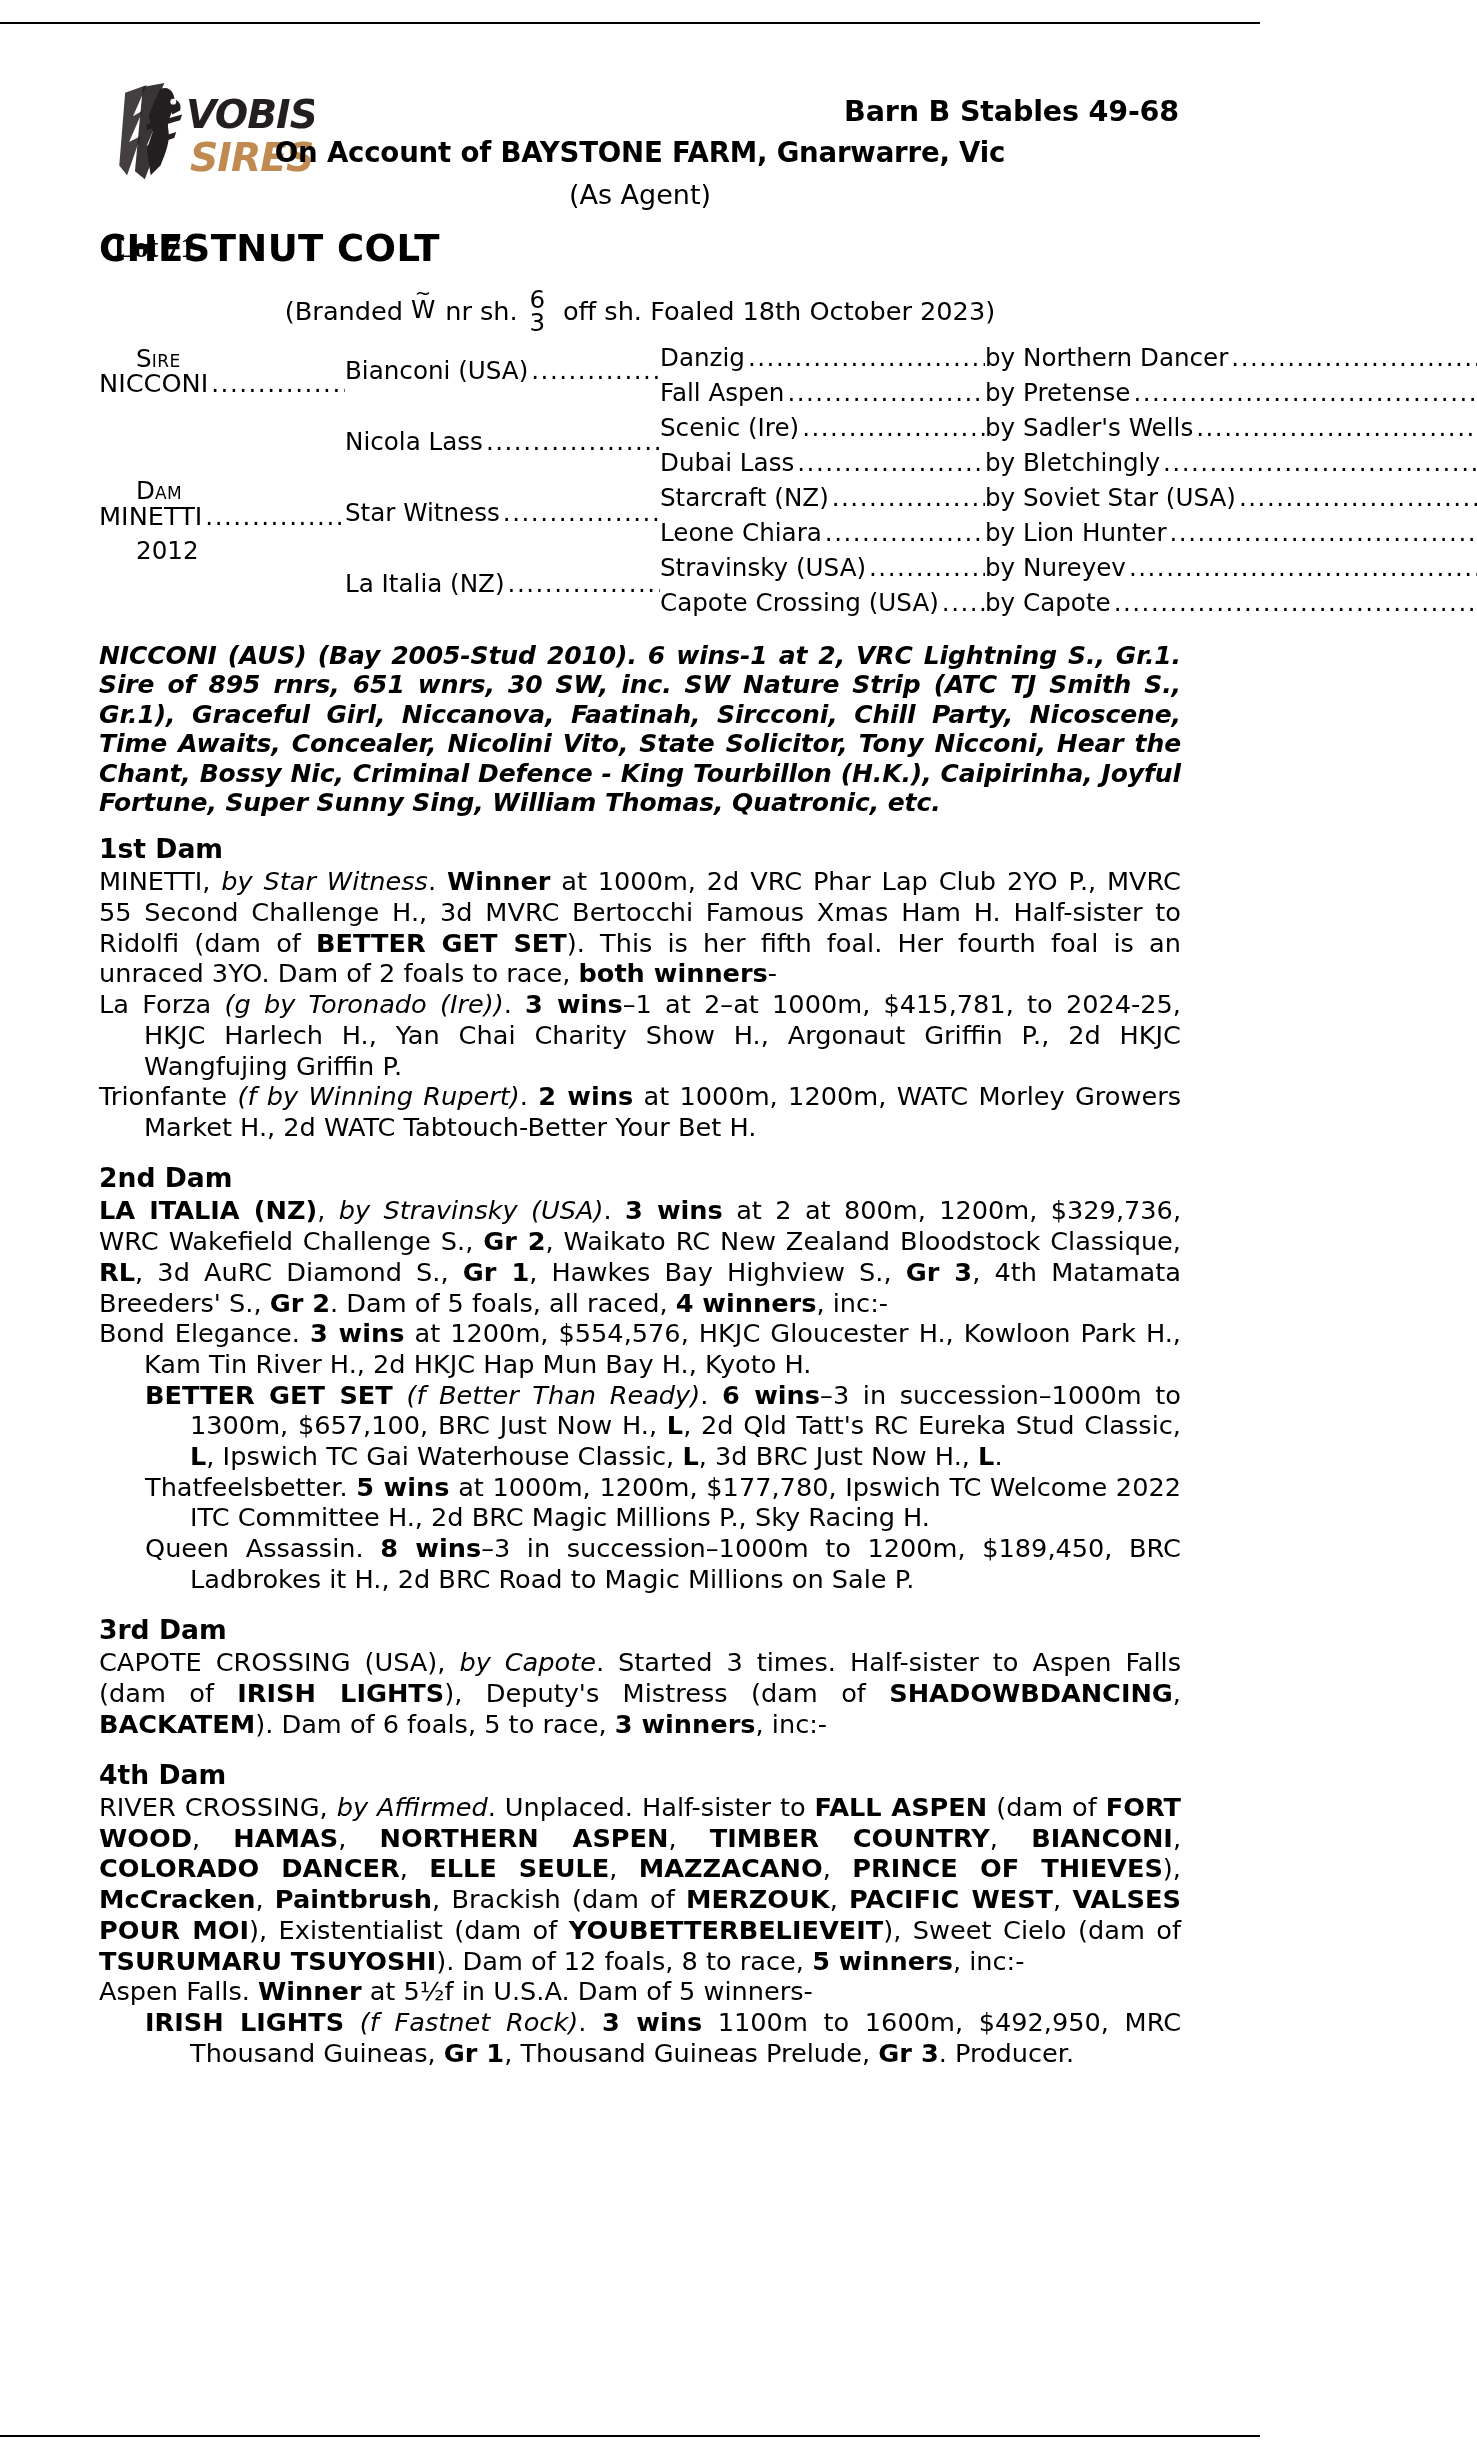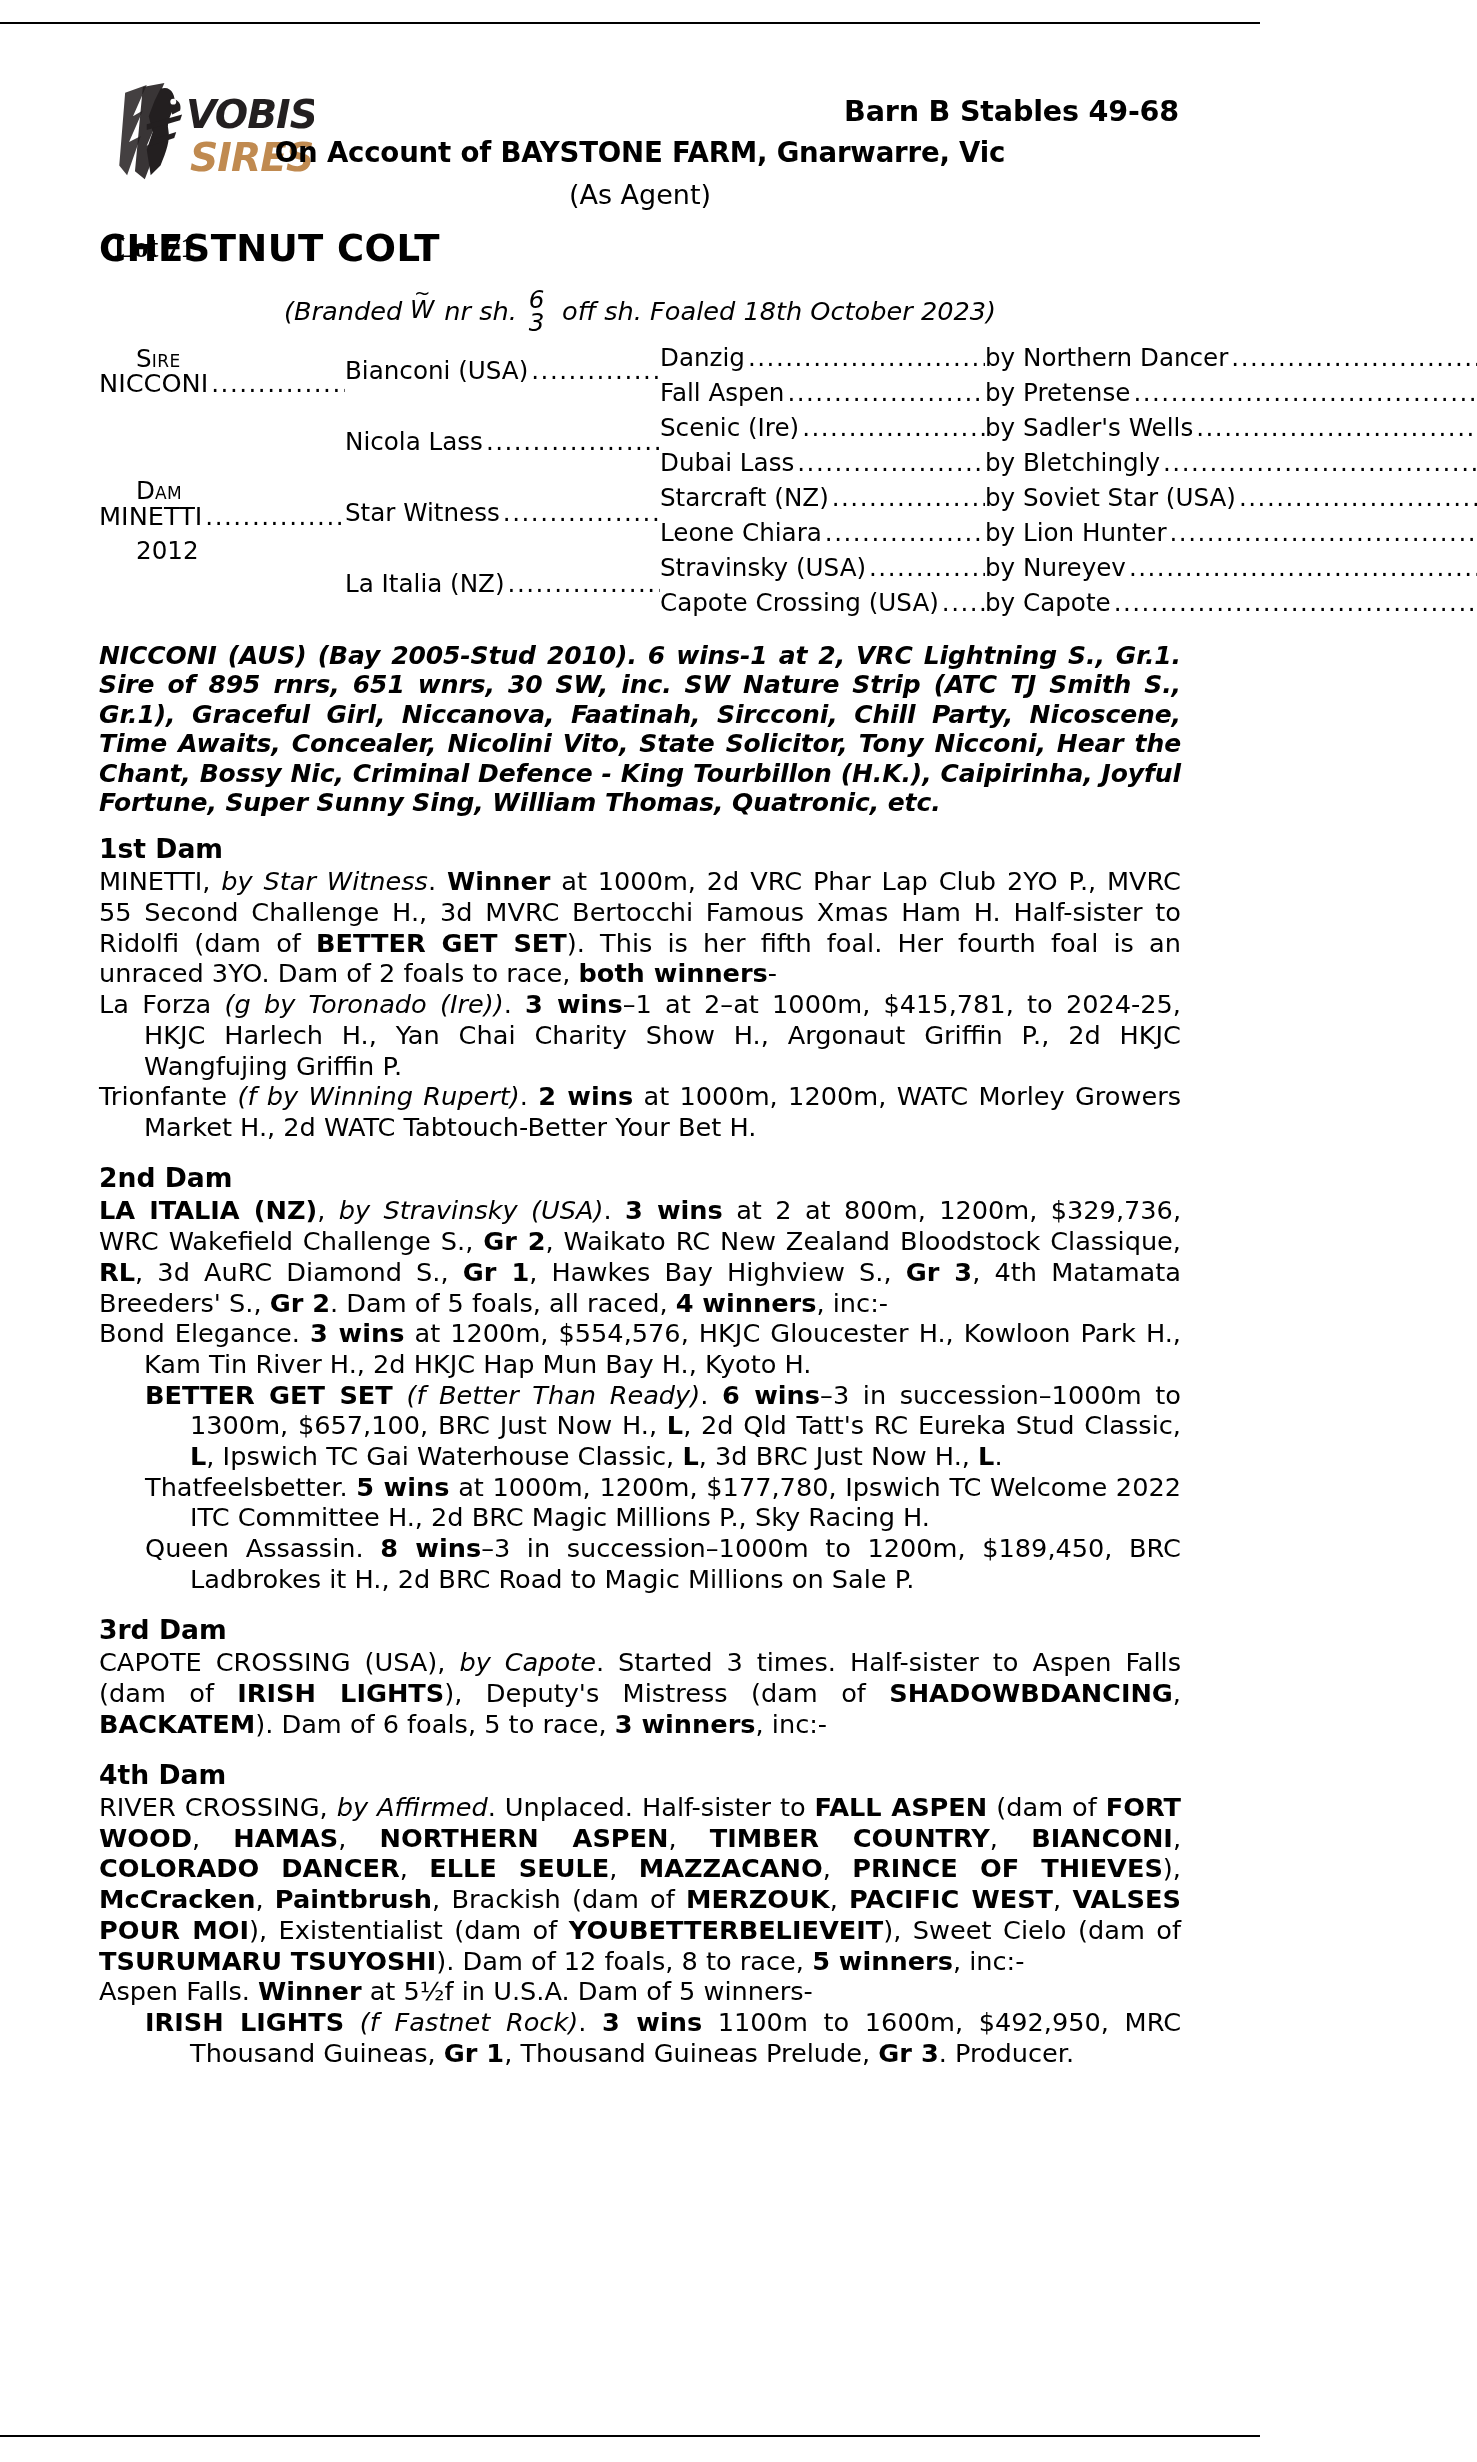--- a/index.html
+++ b/index.html
@@ -112,21 +112,20 @@
     font-size: 25.6px;
     margin-top: 5.9px;
     position: relative;
     height: 47px;
   }
   .brandline-inner {
     display: inline-flex;
     align-items: center;
     gap: 0px;
     white-space: nowrap;
-    font-style: italic;
   }
   .brand-sym {
     display: inline-block;
     position: relative;
     margin: 0 9.9px 0 7.9px;
     font-size: 24.6px;
     line-height: 1;
   }
   .brand-sym .tilde {
     position: absolute;

